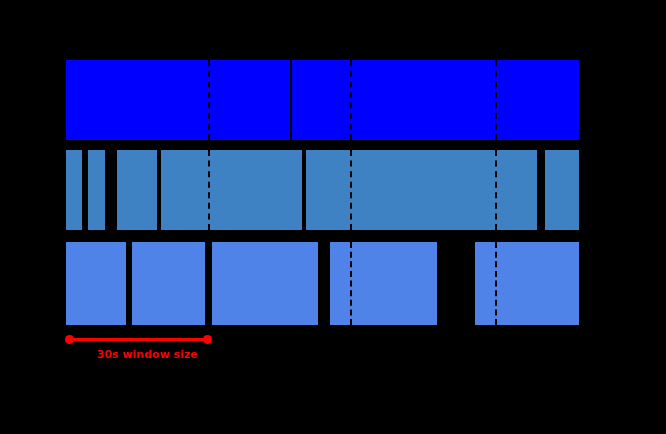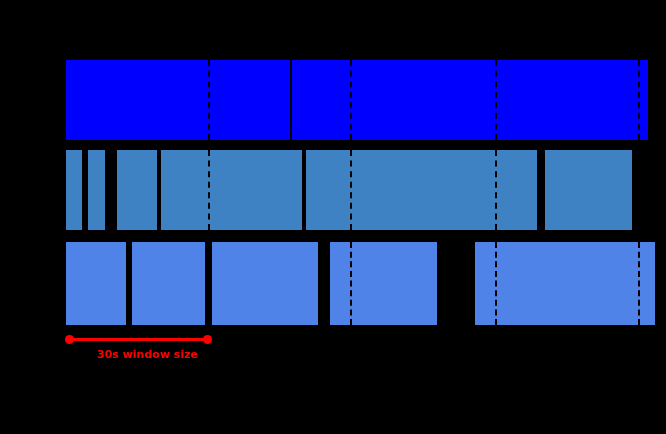--- a/index.html
+++ b/index.html
@@ -62,21 +62,21 @@
     font-size: 11px;
     font-weight: bold;
     font-family: "DejaVu Sans", "Liberation Sans", sans-serif;
     white-space: nowrap;
     z-index: 9;
   }
 </style>
 </head>
 <body>
 
-<div id="figure" style="width: 666px; height: 434px; background: rgb(0, 0, 0);">
+<div id="figure" style="width: 579px; height: 434px; background: rgb(0, 0, 0);">
   <div class="plot-area">
 
     <div class="track" id="track-0" style="top: 60px; height: 80px;">
         <div class="segment" style="left: 66px; top: 0px; width: 224px; height: 80px; background: rgb(0, 0, 255);"></div>
         <div class="segment" style="left: 292px; top: 0px; width: 356px; height: 80px; background: rgb(0, 0, 255);"></div>
       </div>
 
     <div class="track" id="track-1" style="top: 150px; height: 80px;">
         <div class="segment" style="left: 66px; top: 0px; width: 16px; height: 80px; background: rgb(62, 130, 196);"></div>
         <div class="segment" style="left: 88px; top: 0px; width: 17px; height: 80px; background: rgb(62, 130, 196);"></div>

